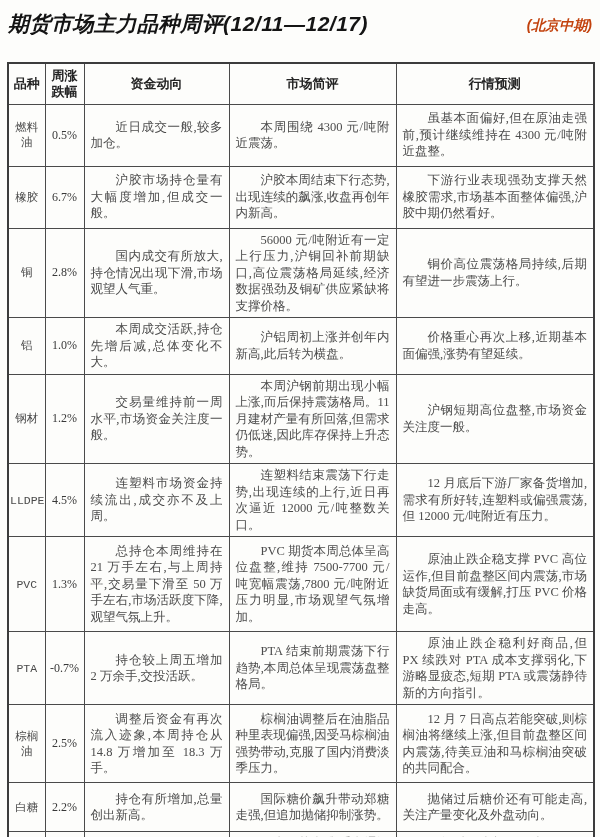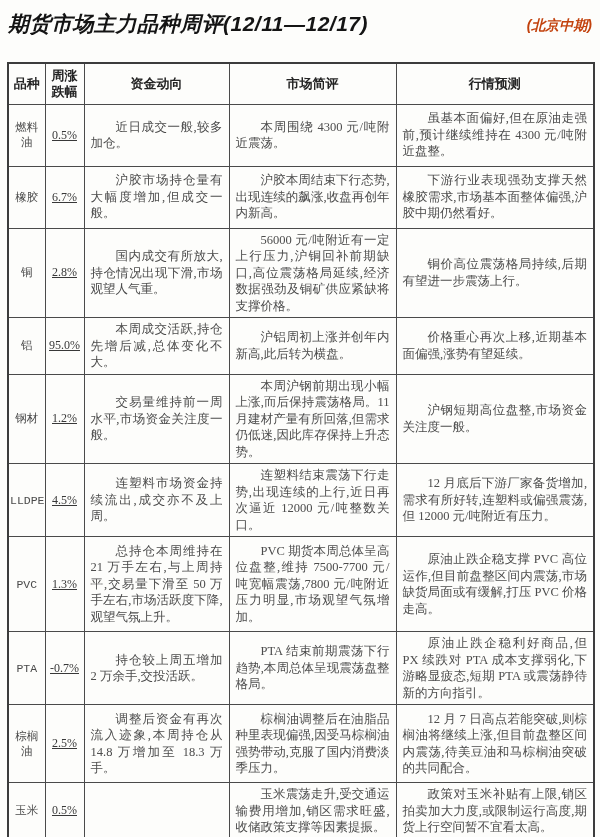--- a/index.html
+++ b/index.html
@@ -27,21 +27,21 @@
     width:586px;border-collapse:collapse;table-layout:fixed;
     border:2px solid #3c3c3c;background:#fdfdfb;
   }
   th,td{border:1px solid #4a4a4a;vertical-align:middle;overflow:hidden;}
   thead tr{height:41px;}
   th{
     font-size:13px;font-weight:bold;color:#242424;
     text-align:center;padding:3px 2px;line-height:16px;
   }
   td.td-variety{text-align:center;font-size:11.5px;color:#4a4a4a;padding:2px 1px;font-family:Liberation Mono, monospace;}
-  td.td-change{text-align:center;font-size:12px;color:#383838;padding:4px 1px;text-decoration:underline;}
+  td.td-change{text-align:center;font-size:12px;color:#383838;padding:4px 1px;}
   td.td-text{font-size:12.5px;color:#4c4c4c;padding:3px 6px;}
   td.td-text p{margin:0;text-indent:2em;text-align:justify;line-height:16.5px;}
   tbody tr:nth-child(1){height:62px}
   tbody tr:nth-child(2){height:62px}
   tbody tr:nth-child(3){height:78px}
   tbody tr:nth-child(4){height:55px}
   tbody tr:nth-child(5){height:68px}
   tbody tr:nth-child(6){height:57px}
   tbody tr:nth-child(7){height:95px}
   tbody tr:nth-child(8){height:70px}
@@ -110,21 +110,21 @@
           </td>
           <td class="td-text">
             <p>56000 元/吨附近有一定上行压力,沪铜回补前期缺口,高位震荡格局延续,经济数据强劲及铜矿供应紧缺将支撑价格。</p>
           </td>
           <td class="td-text">
             <p>铜价高位震荡格局持续,后期有望进一步震荡上行。</p>
           </td>
         </tr>
         <tr>
           <td class="td-variety">铝</td>
-          <td class="td-change">95.0%</td>
+          <td class="td-change">1.0%</td>
           <td class="td-text">
             <p>本周成交活跃,持仓先增后减,总体变化不大。</p>
           </td>
           <td class="td-text">
             <p>沪铝周初上涨并创年内新高,此后转为横盘。</p>
           </td>
           <td class="td-text">
             <p>价格重心再次上移,近期基本面偏强,涨势有望延续。</p>
           </td>
         </tr>
@@ -184,20 +184,33 @@
           <td class="td-variety">棕榈油</td>
           <td class="td-change">2.5%</td>
           <td class="td-text">
             <p>调整后资金有再次流入迹象,本周持仓从 14.8 万增加至 18.3 万手。</p>
           </td>
           <td class="td-text">
             <p>棕榈油调整后在油脂品种里表现偏强,因受马棕榈油强势带动,克服了国内消费淡季压力。</p>
           </td>
           <td class="td-text">
             <p>12 月 7 日高点若能突破,则棕榈油将继续上涨,但目前盘整区间内震荡,待美豆油和马棕榈油突破的共同配合。</p>
+          </td>
+        </tr>
+        <tr>
+          <td class="td-variety">白糖</td>
+          <td class="td-change">2.2%</td>
+          <td class="td-text">
+            <p>持仓有所增加,总量创出新高。</p>
+          </td>
+          <td class="td-text">
+            <p>国际糖价飙升带动郑糖走强,但追加抛储抑制涨势。</p>
+          </td>
+          <td class="td-text">
+            <p>抛储过后糖价还有可能走高,关注产量变化及外盘动向。</p>
           </td>
         </tr>
         <tr>
           <td class="td-variety">玉米</td>
           <td class="td-change">0.5%</td>
           <td class="td-text"></td>
           <td class="td-text">
             <p>玉米震荡走升,受交通运输费用增加,销区需求旺盛,收储政策支撑等因素提振。</p>
           </td>
           <td class="td-text">

